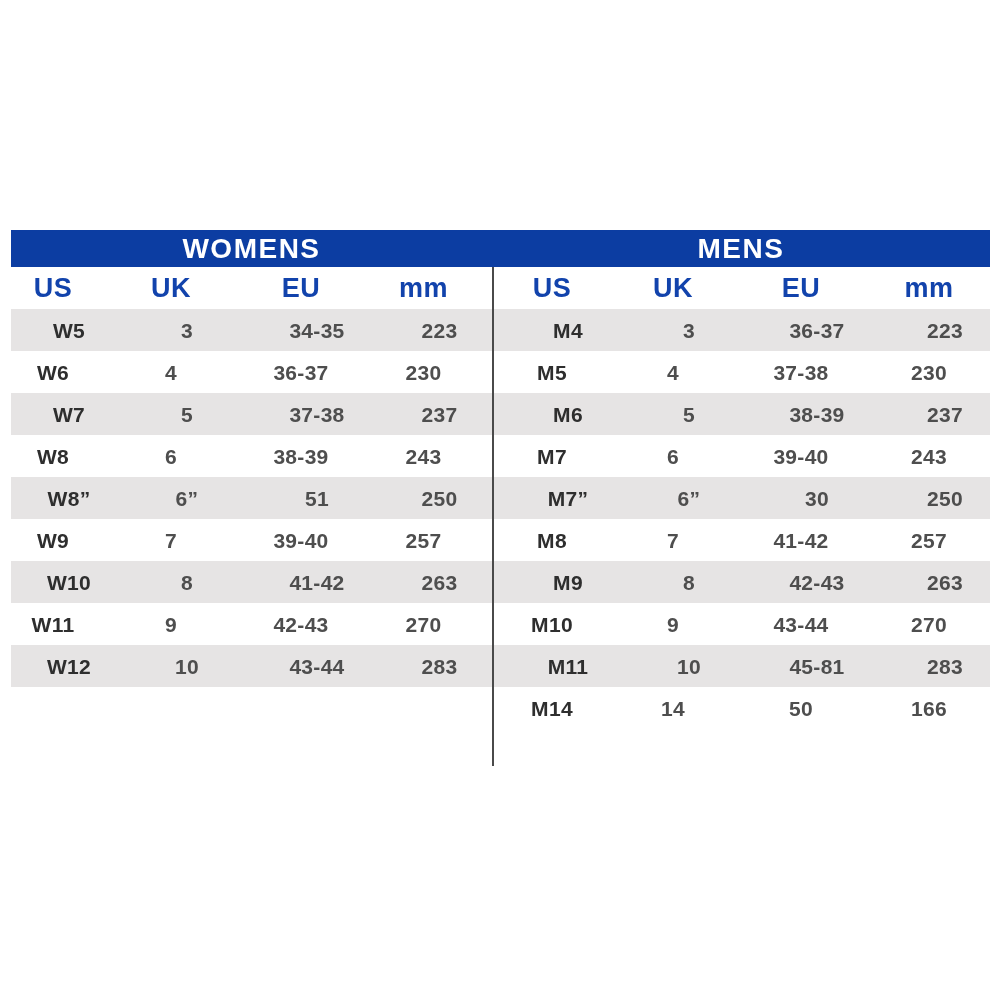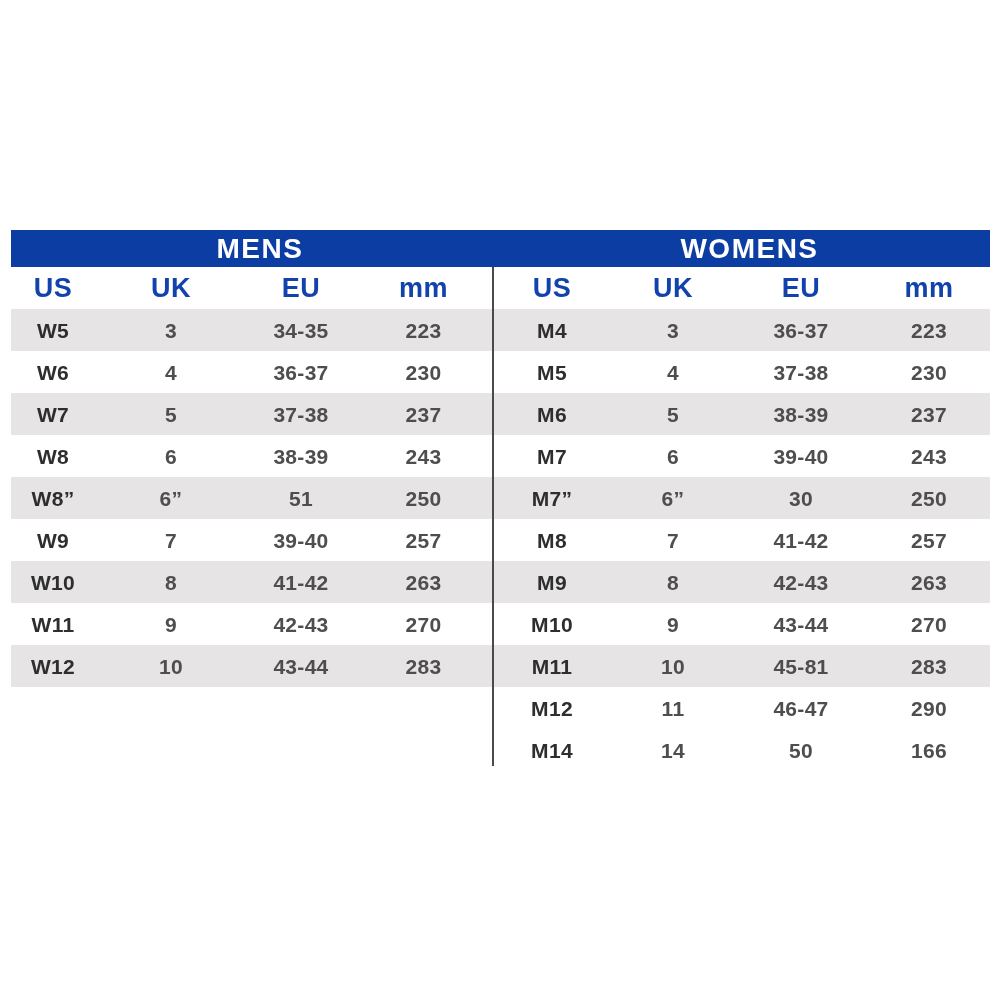--- a/index.html
+++ b/index.html
@@ -19,42 +19,42 @@
     display:flex;align-items:center;justify-content:center;
   }
   .title.womens{width:481px;}
   .title.mens{width:498px;}
   .rows{position:relative;}
   .row{
     display:grid;
     grid-template-columns:84px 152px 108px 137px 120px 122px 134px 122px;
     height:42px;align-items:center;text-align:center;
   }
-  .row.stripe{background:var(--stripe,#e6e4e4);}
+  .row.stripe{background:var(--stripe,#e6e4e4);padding-left:16px;}
   .cell{
     font-weight:bold;font-size:21px;color:var(--cell-text,#4e4e4e);
     letter-spacing:0.3px;line-height:1;
   }
   .cell.first{color:var(--cell-text-dark,#2e2e2e);}
   .hcell{
     color:var(--blue-text,#1243ac);font-weight:bold;font-size:27px;
     letter-spacing:0.5px;line-height:1;
   }
   .divider{
     position:absolute;left:481px;top:37px;width:2px;height:499px;
     background:var(--divider,#4a4a4a);
   }
 </style>
 </head>
 <body style="--blue: #0c3da2; --blue-text: #1243ac; --stripe: #e6e4e4; --divider: #4a4a4a; --cell-text: #4e4e4e; --cell-text-dark: #2e2e2e; background: rgb(255, 255, 255);">
 
 <div class="chart">
   <div class="titlebar">
+    <div class="title womens">WOMENS</div>
     <div class="title mens">MENS</div>
-    <div class="title womens">WOMENS</div>
   </div>
   <div class="rows" id="rows">
       <div class="row">
         <div class="hcell">US</div>
         <div class="hcell">UK</div>
         <div class="hcell">EU</div>
         <div class="hcell">mm</div>
         <div class="hcell">US</div>
         <div class="hcell">UK</div>
         <div class="hcell">EU</div>
@@ -148,30 +148,20 @@
         <div class="cell first">M11</div>
         <div class="cell">10</div>
         <div class="cell">45-81</div>
         <div class="cell">283</div>
       </div>
       <div class="row">
         <div class="cell first"></div>
         <div class="cell"></div>
         <div class="cell"></div>
         <div class="cell"></div>
-        <div class="cell first">M12</div>
-        <div class="cell">11</div>
-        <div class="cell">46-47</div>
-        <div class="cell">290</div>
-      </div>
-      <div class="row">
-        <div class="cell first"></div>
-        <div class="cell"></div>
-        <div class="cell"></div>
-        <div class="cell"></div>
         <div class="cell first">M14</div>
         <div class="cell">14</div>
         <div class="cell">50</div>
         <div class="cell">166</div>
       </div>
     </div>
   <div class="divider"></div>
 </div>
 
 </body></html>

